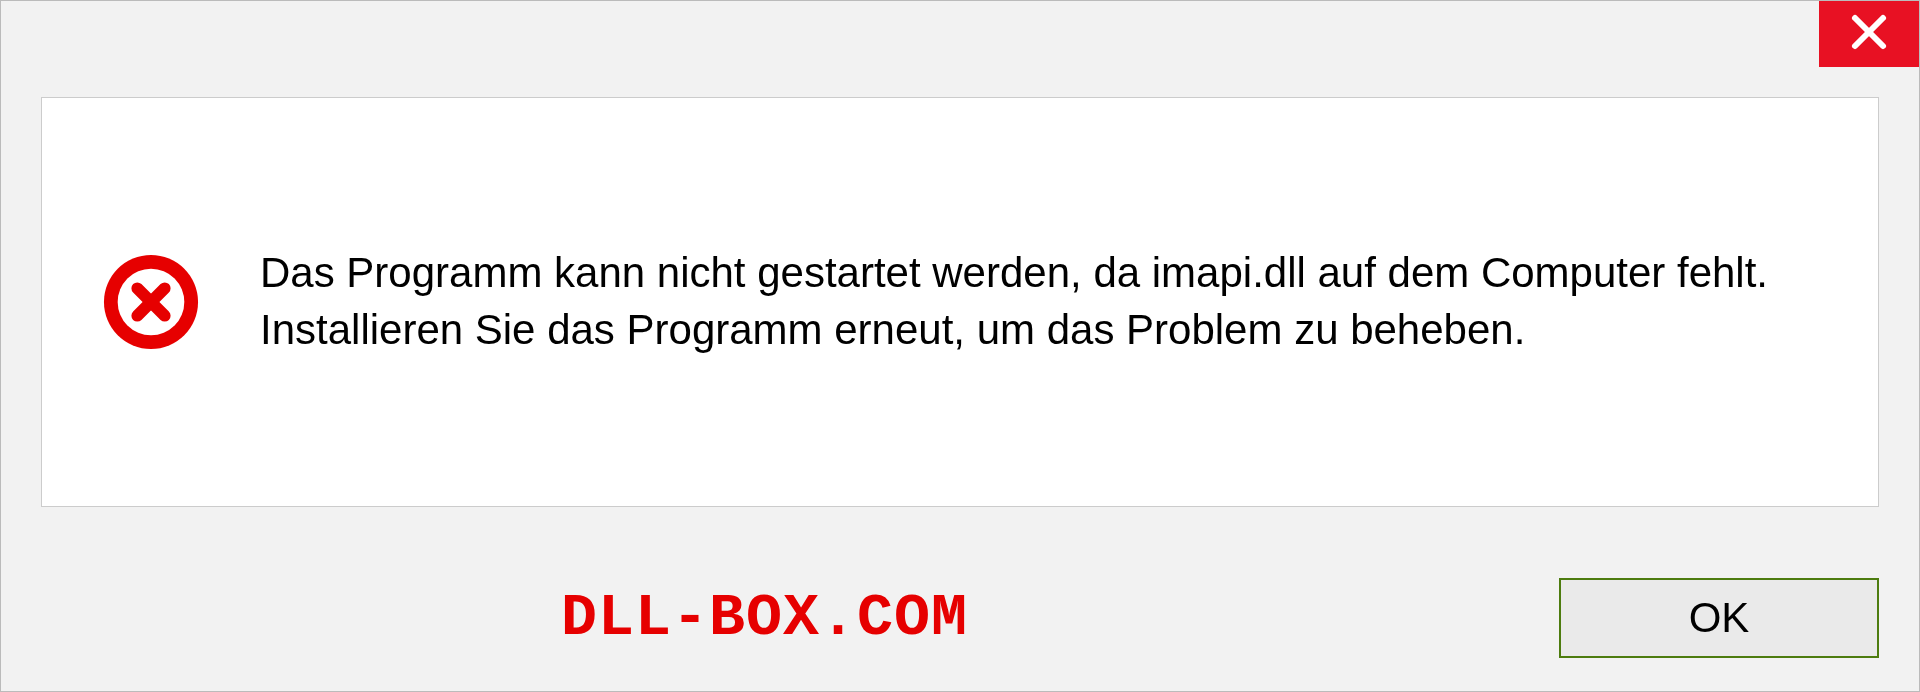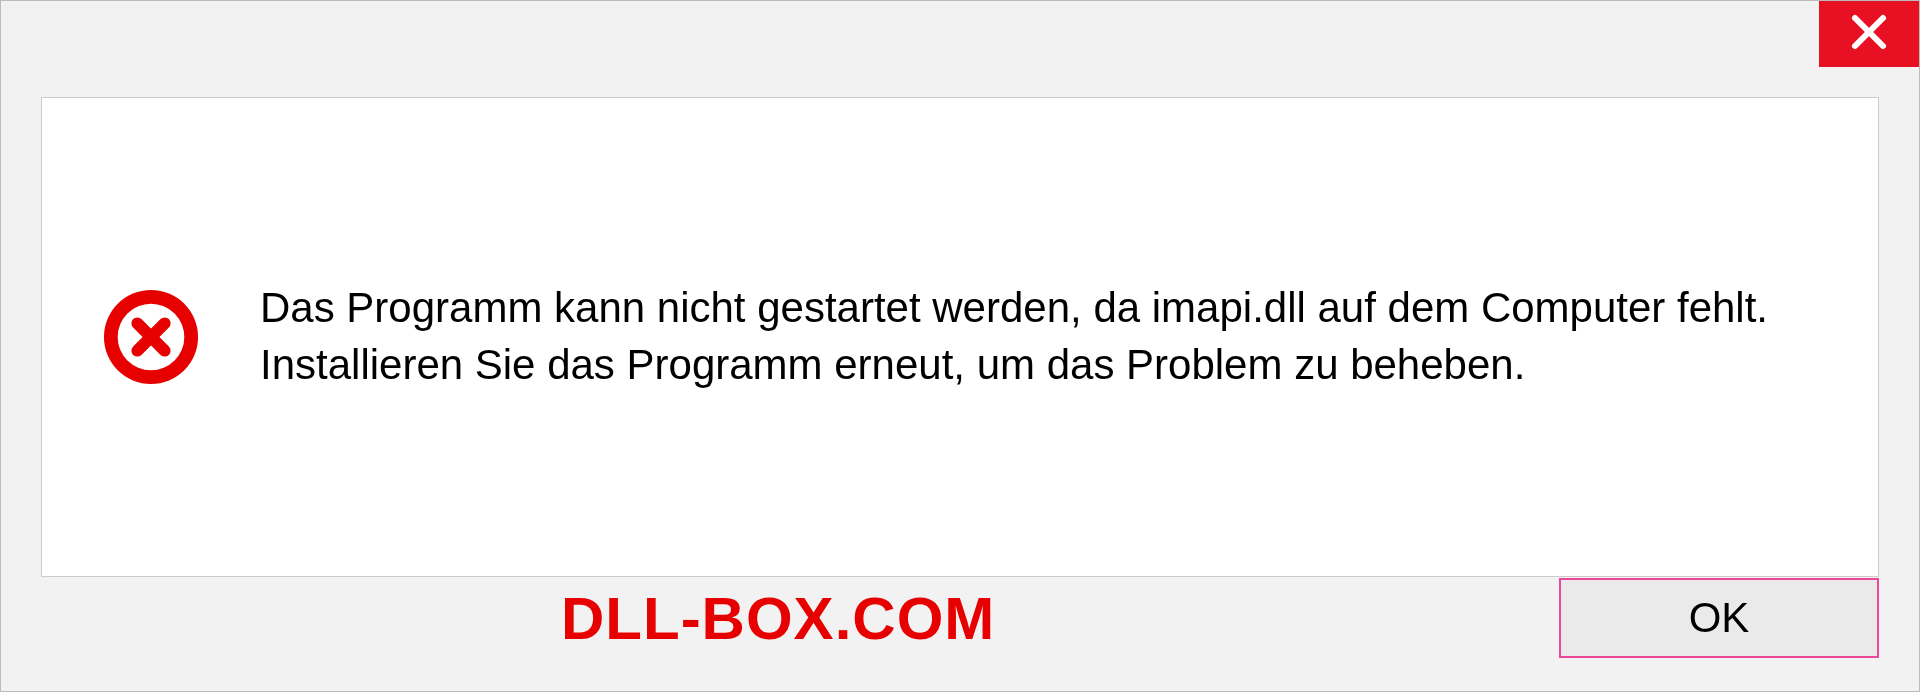--- a/index.html
+++ b/index.html
@@ -47,21 +47,21 @@
       cursor: pointer;
     }
     .close-button svg {
       width: 40px;
       height: 40px;
     }
     .content-area {
       margin: 0 40px;
       background: #fff;
       border: 1px solid #ccc;
-      height: 480px;
+      height: 410px;
       display: flex;
       align-items: center;
       padding: 0 60px;
     }
     .error-icon {
       flex-shrink: 0;
       width: 98px;
       height: 98px;
       margin-right: 60px;
     }
@@ -84,28 +84,28 @@
       display: flex;
       align-items: center;
       justify-content: space-between;
       padding: 0 40px;
     }
     .watermark {
       font-size: 60px;
       font-weight: 800;
       color: #e60000;
       letter-spacing: 1px;
-      font-family: Liberation Sans, sans-serif;
+      font-family: Liberation Mono, monospace;
       margin-left: 520px;
     }
     .ok-button {
       width: 320px;
       height: 80px;
       background: #eaeaea;
-      border: 2px solid #ec4899;
+      border: 2px solid #4d7c0f;
       font-size: 42px;
       color: #000;
       display: flex;
       align-items: center;
       justify-content: center;
       cursor: pointer;
       font-family: inherit;
     }
   </style>
 </head>

